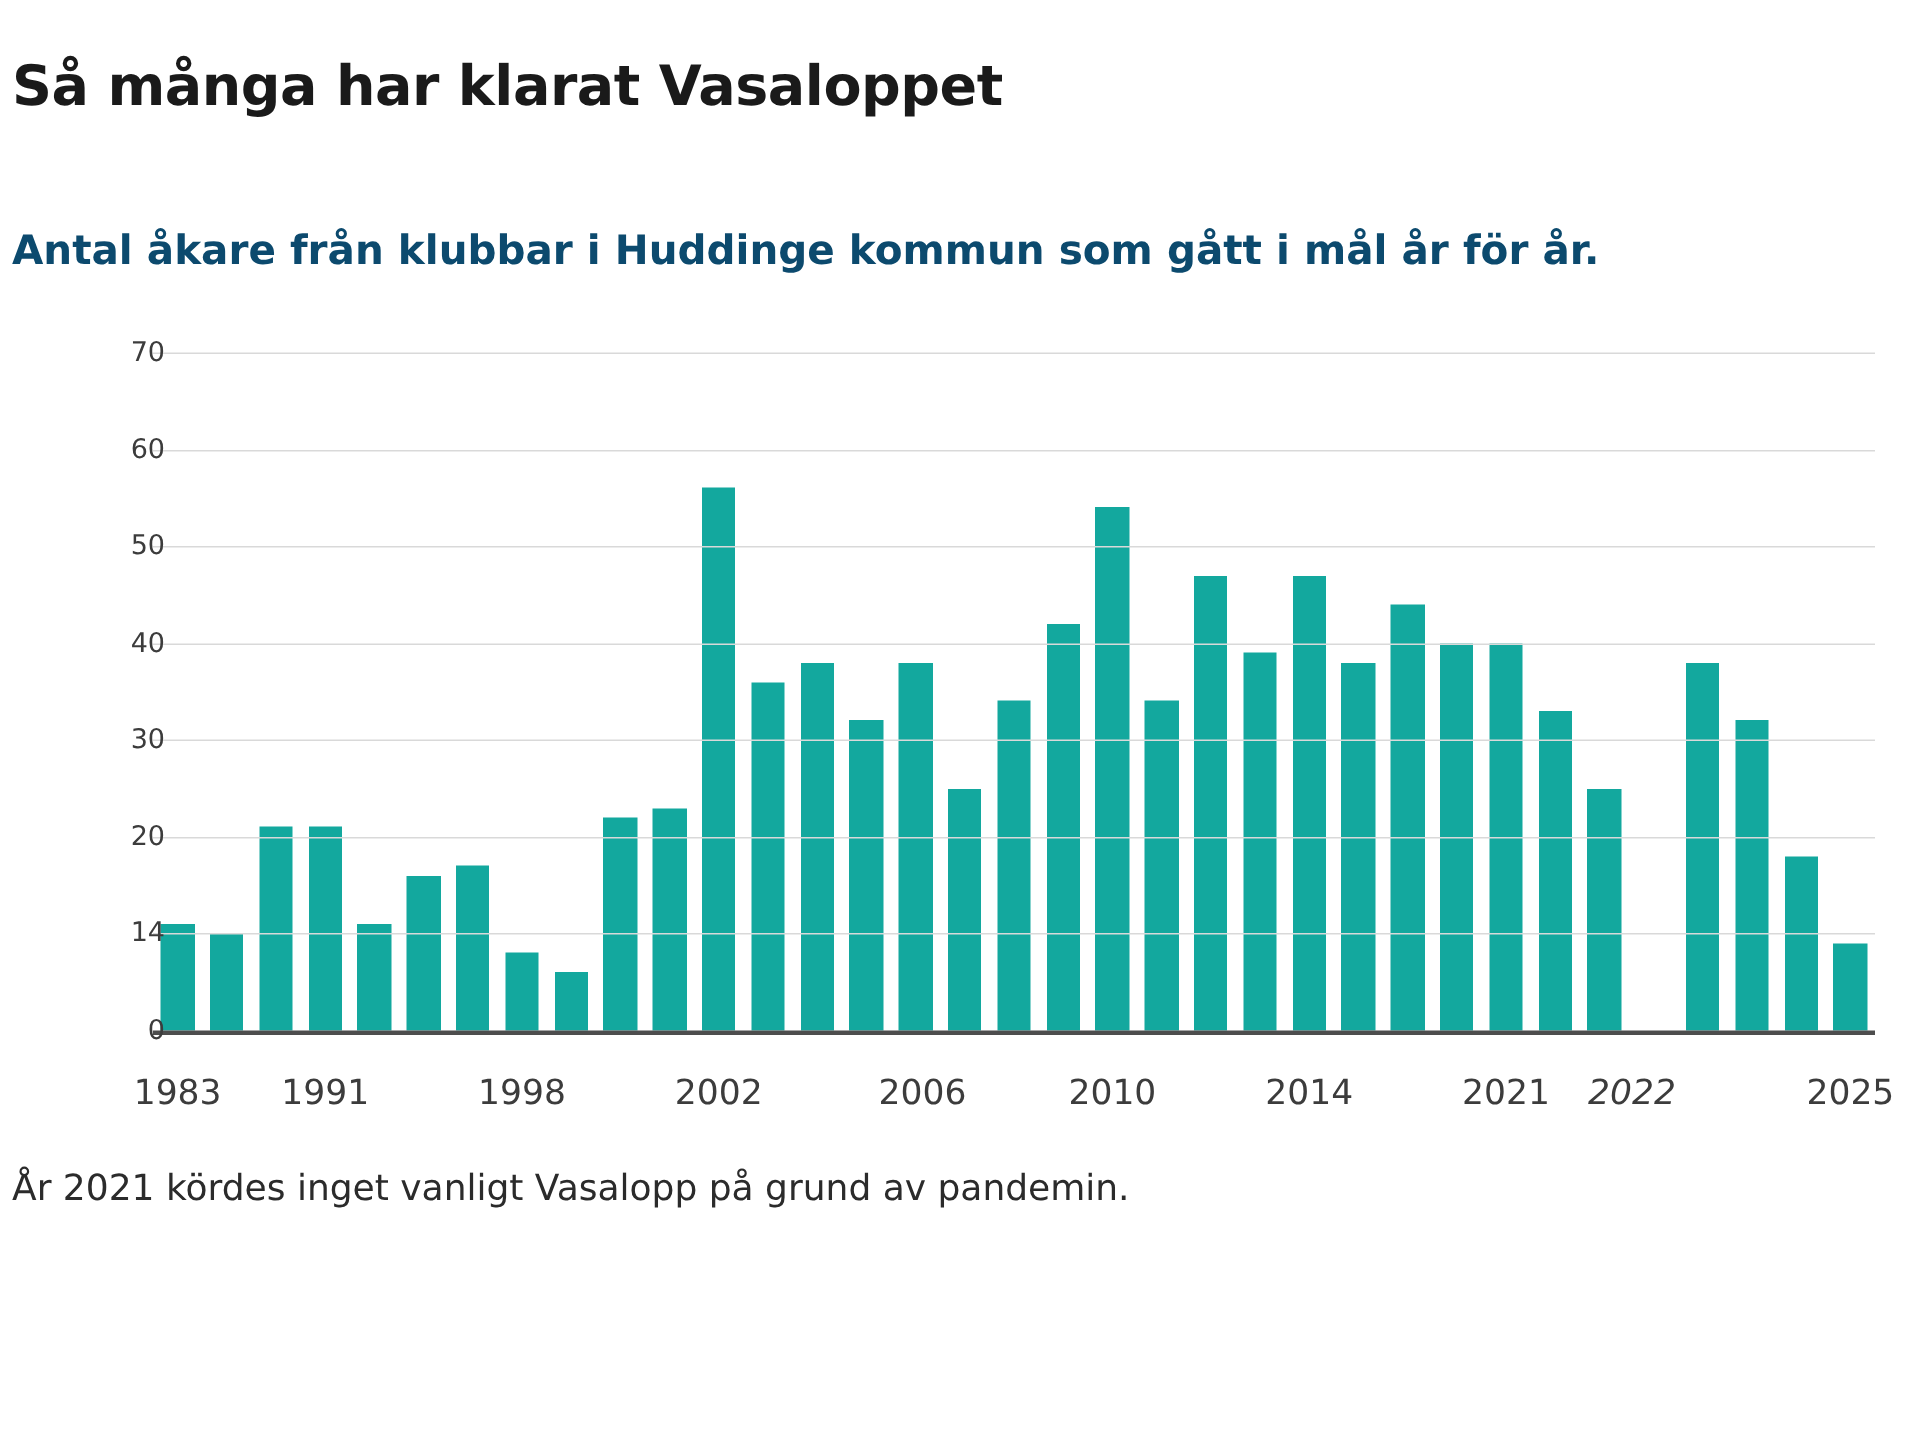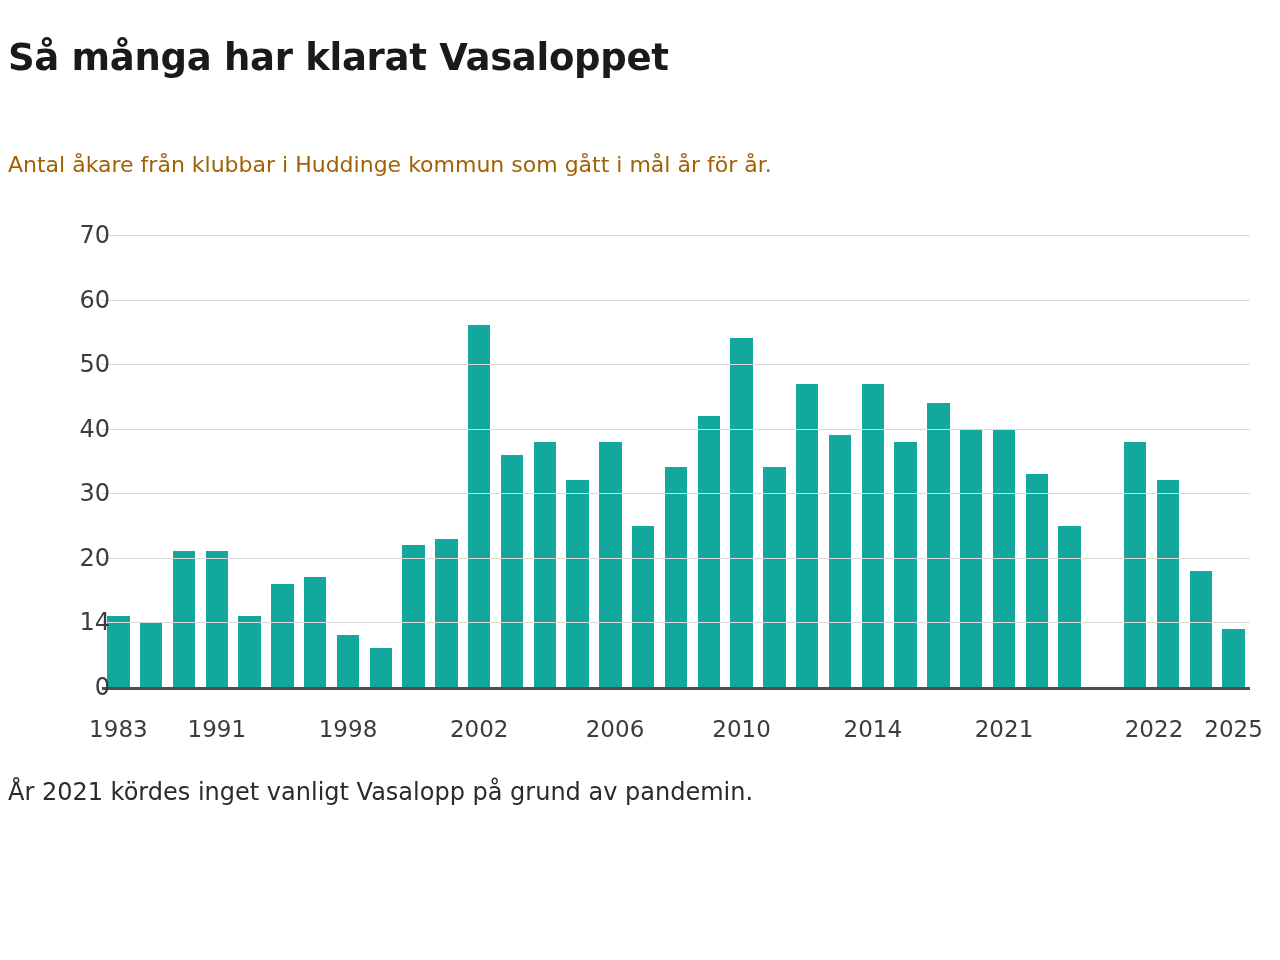--- a/index.html
+++ b/index.html
@@ -25,23 +25,23 @@
     font-size: 37px;
     font-weight: bold;
     color: #1a1a1a;
     letter-spacing: -0.3px;
     white-space: nowrap;
   }
   .subtitle {
     position: absolute;
     left: 8px;
     top: 152px;
-    font-size: 22px;
-    font-weight: normal;
-    color: #a16207;
+    font-size: 27px;
+    font-weight: bold;
+    color: #0c4a6e;
     white-space: nowrap;
   }
   .note {
     position: absolute;
     left: 8px;
     top: 778px;
     font-size: 24px;
     color: #2b2b2b;
     white-space: nowrap;
   }
@@ -74,21 +74,21 @@
     bottom: 0;
     width: 100%;
     height: 3px;
     background: #4d4d4d;
   }
   .ytick {
     position: absolute;
     right: 1162px;
     width: 80px;
     text-align: right;
-    font-size: 24px;
+    font-size: 18px;
     color: #3c3c3c;
     transform: translateY(-50%);
   }
   .bars {
     position: absolute;
     left: 0;
     bottom: 3px;
     width: 100%;
     height: 452px;
   }
@@ -287,21 +287,21 @@
       </div>
     <div id="xticks">
         <div class="xtick" style="left: 110.4px;">1983</div>
         <div class="xtick" style="left: 208.8px;">1991</div>
         <div class="xtick" style="left: 340px;">1998</div>
         <div class="xtick" style="left: 471.2px;">2002</div>
         <div class="xtick" style="left: 571px; margin-left: 36px;">2006</div>
         <div class="xtick" style="left: 733.6px;">2010</div>
         <div class="xtick" style="left: 864.8px;">2014</div>
         <div class="xtick" style="left: 996px;">2021</div>
-        <div class="xtick" style="left: 1146px;">2022</div>
+        <div class="xtick" style="left: 1080px; font-style: italic;">2022</div>
         <div class="xtick" style="left: 1225.6px;">2025</div>
       </div>
   </div>
 
   <div class="note">År 2021 kördes inget vanligt Vasalopp på grund av pandemin.</div>
 
 
 </div>
 
 </body></html>

